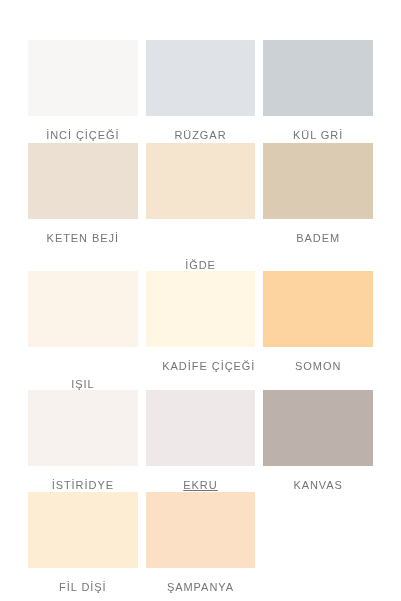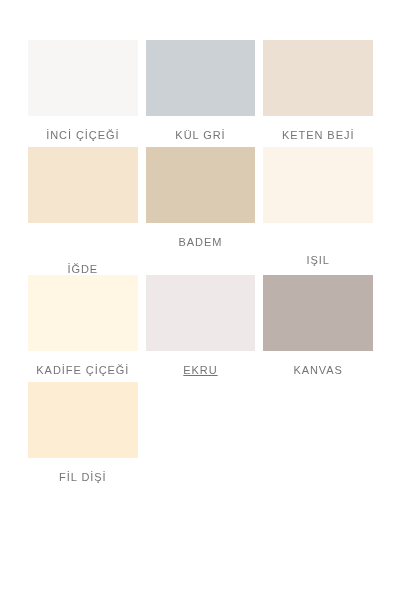--- a/index.html
+++ b/index.html
@@ -59,20 +59,24 @@
 </head>
 <body style="background-color: rgb(255, 255, 255);">
 
 <div id="palette-page">
   <div class="palette-grid" id="grid">
       <div class="swatch-cell">
         <div class="swatch-chip" style="background-color: rgb(248, 245, 245);"></div>
         <span class="swatch-label" style="color: rgb(116, 116, 116);">İNCİ ÇİÇEĞİ</span>
       </div>
       <div class="swatch-cell">
+        <div class="swatch-chip" style="background-color: rgb(223, 227, 232);"></div>
+        <span class="swatch-label" style="color: rgb(116, 116, 116);">RÜZGAR</span>
+      </div>
+      <div class="swatch-cell">
         <div class="swatch-chip" style="background-color: rgb(204, 209, 214);"></div>
         <span class="swatch-label" style="color: rgb(116, 116, 116);">KÜL GRİ</span>
       </div>
       <div class="swatch-cell">
         <div class="swatch-chip" style="background-color: rgb(236, 224, 210);"></div>
         <span class="swatch-label" style="color: rgb(116, 116, 116);">KETEN BEJİ</span>
       </div>
       <div class="swatch-cell">
         <div class="swatch-chip" style="background-color: rgb(245, 228, 206);"></div>
         <span class="swatch-label" style="color: rgb(116, 116, 116); margin-top: 41px;">İĞDE</span>
@@ -80,28 +84,40 @@
       <div class="swatch-cell">
         <div class="swatch-chip" style="background-color: rgb(219, 203, 179);"></div>
         <span class="swatch-label" style="color: rgb(116, 116, 116);">BADEM</span>
       </div>
       <div class="swatch-cell">
         <div class="swatch-chip" style="background-color: rgb(253, 244, 233);"></div>
         <span class="swatch-label" style="color: rgb(116, 116, 116); margin-top: 32px;">IŞIL</span>
       </div>
       <div class="swatch-cell">
         <div class="swatch-chip" style="background-color: rgb(255, 246, 227);"></div>
-        <span class="swatch-label" style="color: rgb(116, 116, 116);">KADİFE ÇİÇEĞİ</span>
+        <span class="swatch-label" style="color: rgb(116, 116, 116); text-align: right;">KADİFE ÇİÇEĞİ</span>
+      </div>
+      <div class="swatch-cell">
+        <div class="swatch-chip" style="background-color: rgb(253, 212, 160);"></div>
+        <span class="swatch-label" style="color: rgb(116, 116, 116);">SOMON</span>
+      </div>
+      <div class="swatch-cell">
+        <div class="swatch-chip" style="background-color: rgb(247, 242, 237);"></div>
+        <span class="swatch-label" style="color: rgb(116, 116, 116);">İSTİRİDYE</span>
       </div>
       <div class="swatch-cell">
         <div class="swatch-chip" style="background-color: rgb(238, 232, 233);"></div>
         <span class="swatch-label" style="color: rgb(116, 116, 116); text-decoration: underline;">EKRU</span>
       </div>
       <div class="swatch-cell">
         <div class="swatch-chip" style="background-color: rgb(188, 177, 171);"></div>
         <span class="swatch-label" style="color: rgb(116, 116, 116);">KANVAS</span>
       </div>
       <div class="swatch-cell">
         <div class="swatch-chip" style="background-color: rgb(253, 238, 211);"></div>
         <span class="swatch-label" style="color: rgb(116, 116, 116);">FİL DİŞİ</span>
       </div>
+      <div class="swatch-cell">
+        <div class="swatch-chip" style="background-color: rgb(252, 224, 198);"></div>
+        <span class="swatch-label" style="color: rgb(116, 116, 116);">ŞAMPANYA</span>
+      </div>
     </div>
 </div>
 
 </body></html>

